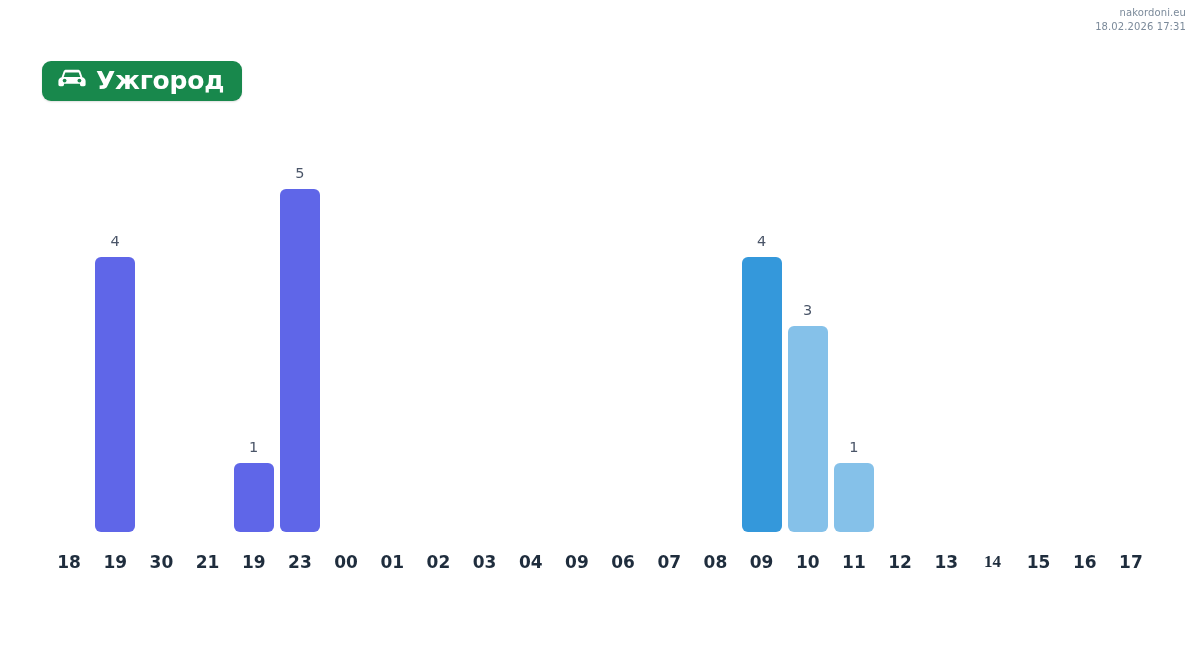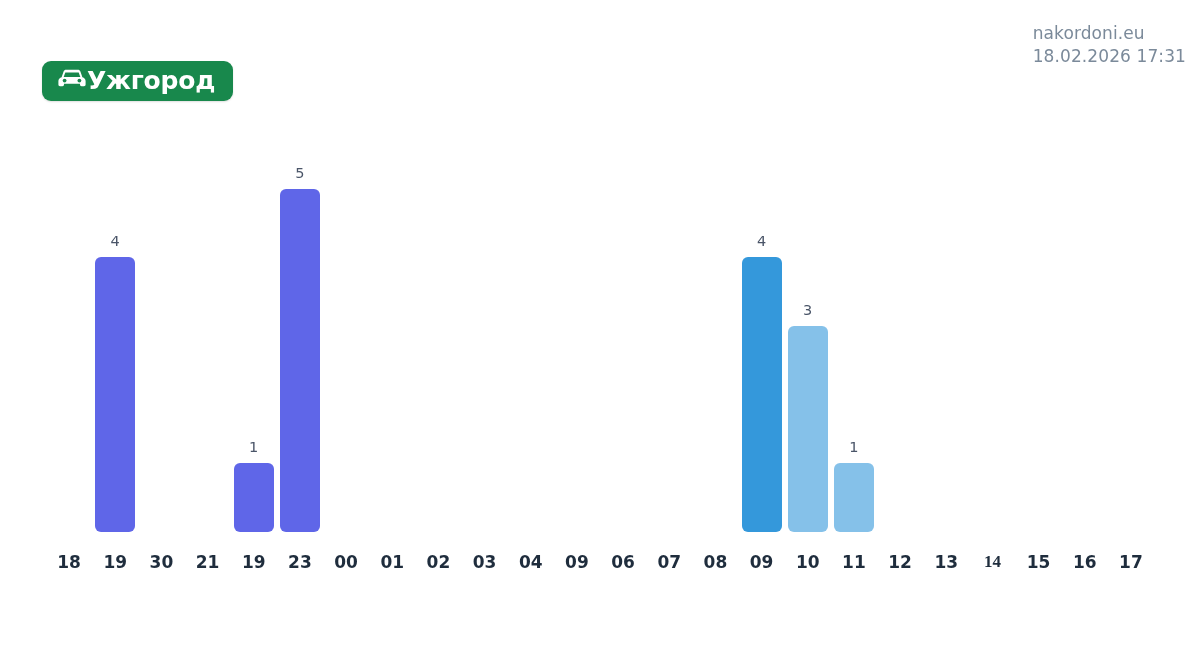--- a/index.html
+++ b/index.html
@@ -12,25 +12,25 @@
     height: 651px;
     position: relative;
     font-family: "DejaVu Sans", "Liberation Sans", sans-serif;
     overflow: hidden;
     color: #2c3e50;
   }
 
   
   .meta {
     position: absolute;
-    top: 22px;
+    top: 6px;
     right: 14px;
-    text-align: left;
+    text-align: right;
     line-height: 1.35;
-    font-size: 17px;
+    font-size: 10px;
     color: #7b8a9a;
     letter-spacing: 0.1px;
   }
   .meta div { white-space: nowrap; }
 
   
   .header {
     position: absolute;
     top: 57px;
     left: 28px;
@@ -45,20 +45,21 @@
     font-weight: 400;
     color: #1f2d3d;
     white-space: nowrap;
     letter-spacing: -0.1px;
   }
 
   
   .point-badge {
     display: inline-flex;
     align-items: center;
+    gap: 9px;
     background: #18884c;
     color: #ffffff;
     border-radius: 9px;
     padding: 7px 18px 8px 15px;
     margin-left: 14px;
     box-shadow: 0 1px 2px rgba(0,0,0,0.13);
     white-space: nowrap;
   }
   .point-badge .label {
     font-size: 25px;

